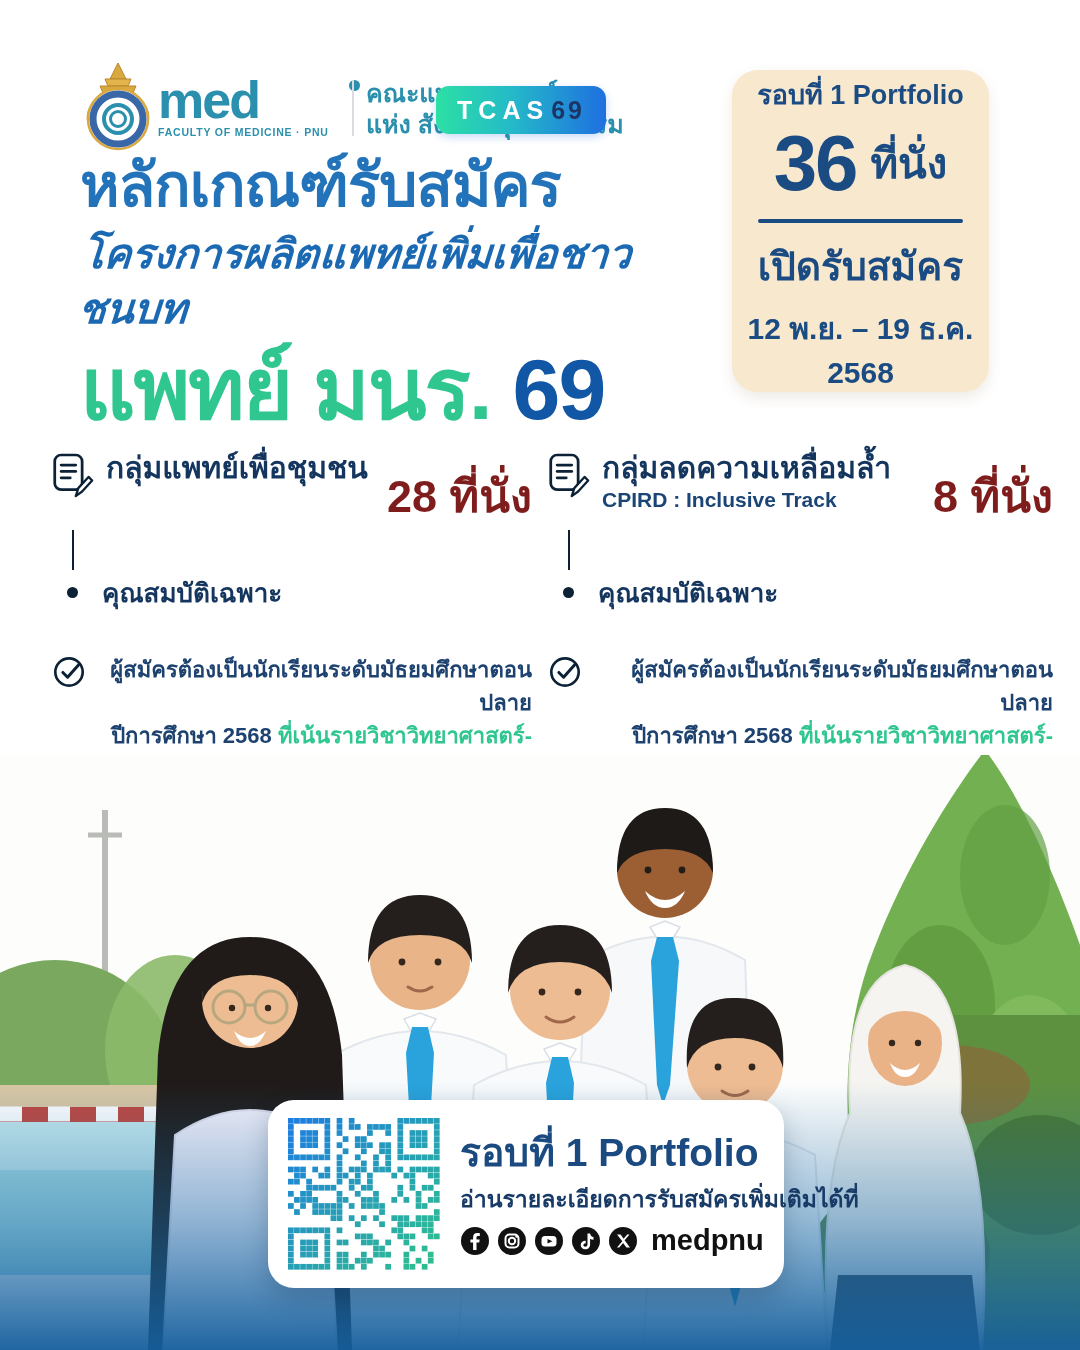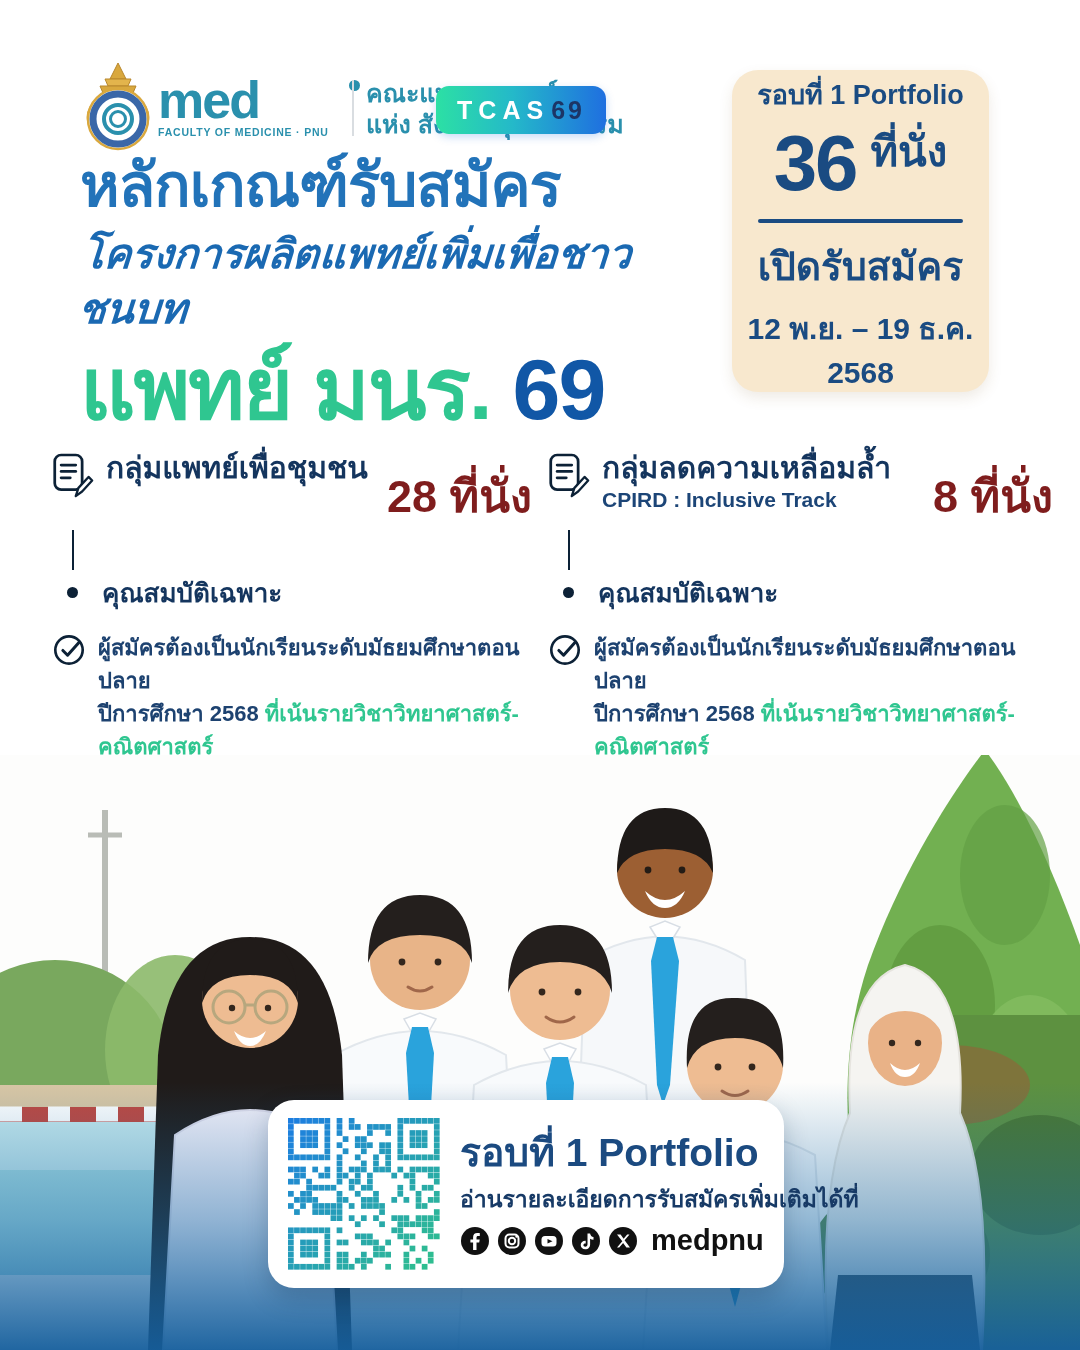--- a/index.html
+++ b/index.html
@@ -29,21 +29,21 @@
         background:linear-gradient(90deg,#2ce0a4 0%,#24b9c9 45%,#1f6fe0 100%);
         display:flex;align-items:center;justify-content:center;gap:2px;box-shadow:0 3px 8px rgba(31,111,224,.25);}
   .tcas .t1{color:#ffffff;font-weight:800;font-size:25px;letter-spacing:6px;}
   .tcas .t2{color:#1c3566;font-weight:800;font-size:25px;letter-spacing:3px;}
 
   
   .round-card{position:absolute;left:732px;top:70px;width:257px;height:322px;background:var(--beige);
               border-radius:26px;box-shadow:0 6px 14px rgba(120,90,40,.12);
               display:flex;flex-direction:column;align-items:center;justify-content:center;color:var(--card-navy);}
   .rc-label{font-size:27px;font-weight:800;}
-  .rc-seats{display:flex;align-items:flex-start;gap:14px;margin-top:2px;}
+  .rc-seats{display:flex;align-items:center;gap:14px;margin-top:2px;}
   .rc-num{font-size:78px;font-weight:800;letter-spacing:-2px;}
   .rc-unit{font-size:42px;font-weight:800;}
   .rc-line{width:205px;height:4px;background:var(--card-navy);border-radius:2px;margin:10px 0 12px;}
   .rc-open{font-size:39px;font-weight:800;}
   .rc-dates{font-size:30px;font-weight:800;margin-top:8px;white-space:nowrap;}
   .rc-year{font-size:30px;font-weight:800;margin-top:4px;}
 
   
   .titleblock{position:absolute;left:80px;top:148px;width:640px;}
   .h1{font-size:60px;font-weight:800;color:var(--blue-title);letter-spacing:-1px;line-height:1.25;}
@@ -57,21 +57,21 @@
   .track-right{left:548px;width:505px;}
   .track-head{display:flex;align-items:flex-start;gap:12px;}
   .doc-icon{width:42px;height:48px;flex-shrink:0;margin-top:2px;}
   .track-name{font-size:30px;font-weight:800;color:#14355e;line-height:1.2;white-space:nowrap;}
   .track-sub{font-size:21px;font-weight:700;color:#1c4577;margin-top:2px;white-space:nowrap;}
   .track-seats{margin-left:auto;font-size:45px;font-weight:700;color:#7f1d1d;white-space:nowrap;padding-top:10px;}
   .connector{margin-left:20px;height:40px;border-left:2.5px solid var(--navy-ink);margin-top:-2px;}
   .qual-row{display:flex;align-items:center;gap:24px;margin-top:2px;}
   .bullet-dot{width:11px;height:11px;border-radius:50%;background:var(--navy-ink);margin-left:15px;flex-shrink:0;}
   .qual-label{font-size:26px;font-weight:800;color:#14355e;}
-  .req{display:flex;align-items:flex-start;gap:12px;margin-top:18px;}
+  .req{display:flex;align-items:flex-start;gap:12px;margin-top:40px;text-align:right;}
   .check-icon{width:34px;height:34px;flex-shrink:0;margin-top:2px;}
   .req-text{margin:0;font-size:22px;font-weight:700;line-height:1.5;white-space:pre-line;}
   .clr-navy{color:var(--req-navy);} .clr-green{color:var(--green);}
 
   
   .scene{position:absolute;left:0;top:755px;width:1080px;height:595px;}
 
   
   .footer-card{position:absolute;left:268px;top:1100px;width:516px;height:188px;background:#ffffff;border-radius:26px;
                box-shadow:0 10px 24px rgba(10,40,70,.25);display:flex;align-items:center;gap:20px;padding:0 20px;box-sizing:border-box;z-index:5;}

